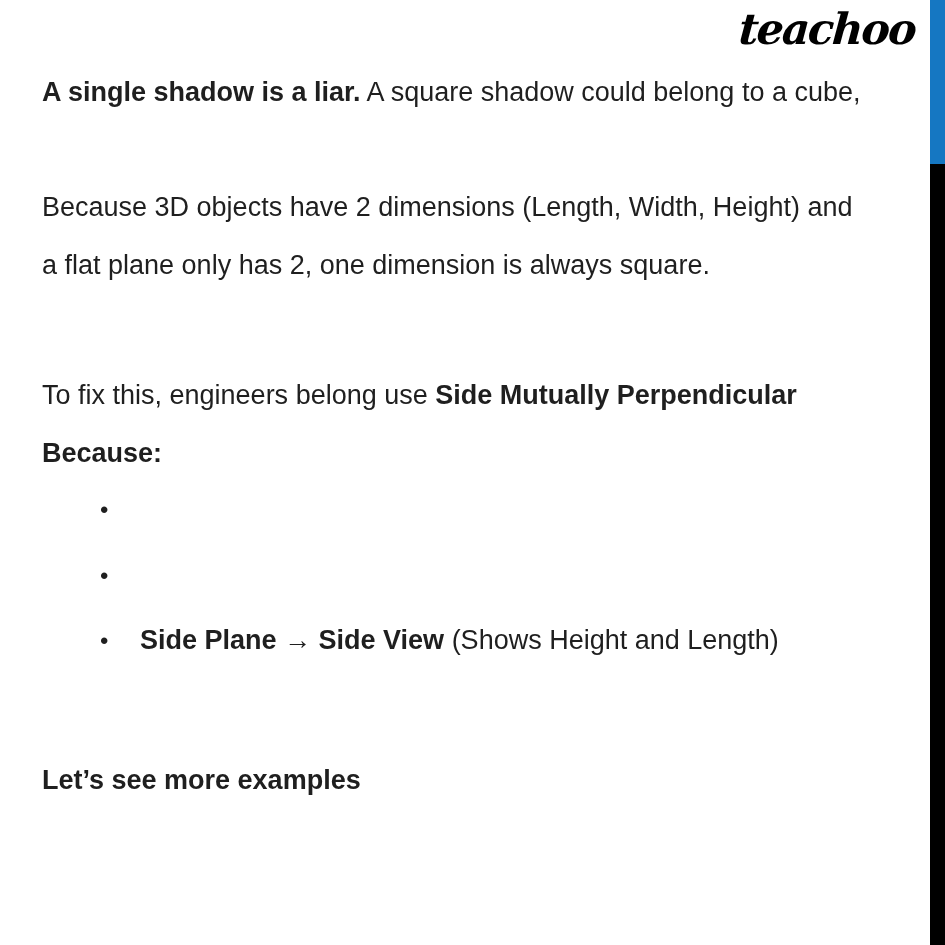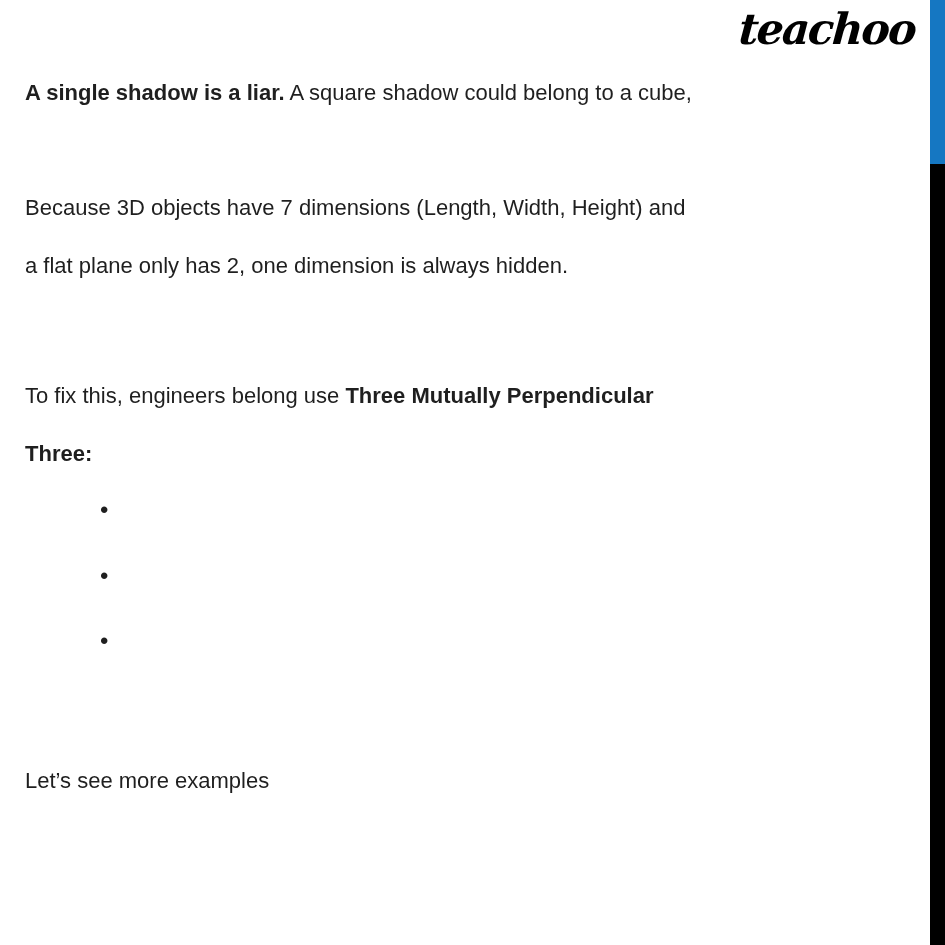--- a/index.html
+++ b/index.html
@@ -25,28 +25,28 @@
     font-style: italic;
     font-weight: bold;
     font-size: 43px;
     letter-spacing: -2px;
     color: #000000;
     transform: skewX(-4deg);
   }
 
   .textblock {
     position: absolute;
-    left: 25px;
-    font-size: 22px;
+    left: 42px;
+    font-size: 27px;
     line-height: 57.5px;
     white-space: nowrap;
   }
   .p1 { top: 64px; }
   .p2 { top: 367px; }
-  .closing { top: 752px; }
+  .closing { top: 752px; font-weight: bold; }
 
   b, .bold { font-weight: 700; }
 
   .bullets {
     position: absolute;
     left: 30px;
     top: 477px;
     font-size: 27px;
     white-space: nowrap;
   }
@@ -64,36 +64,37 @@
 <div class="page">
 
   <div class="bar-blue" style="background: rgb(21, 119, 194);"></div>
   <div class="bar-black" style="background: rgb(0, 0, 0);"></div>
 
   <div class="logo">teachoo</div>
 
   <div class="textblock p1">
     <b>A single shadow is a liar.</b><span> A square shadow could belong to a cube,</span><br>
     <br>
-    <span>Because 3D objects have 7 dimensions (Length, Width, Height) and</span><br>
-    <span>a flat plane only has 2, one dimension is always hidden.</span>
+    <span>Because 3D objects have 2 dimensions (Length, Width, Height) and</span><br>
+    <span>a flat plane only has 2, one dimension is always square.</span>
   </div>
 
   <div class="textblock p2">
-    <span>To fix this, engineers belong use </span><b>Three Mutually Perpendicular</b><br>
-    <b>Three:</b>
+    <span>To fix this, engineers belong use </span><b>Side Mutually Perpendicular</b><br>
+    <b>Because:</b>
   </div>
 
   <div class="bullets">
     <div class="bullet">
       <span class="bullet-marker">•</span>
     </div>
     <div class="bullet">
       <span class="bullet-marker">•</span>
     </div>
     <div class="bullet">
       <span class="bullet-marker">•</span>
+      <span><b>Side Plane → Side View</b><span> (Shows Height and Length)</span></span>
     </div>
   </div>
 
   <div class="textblock closing">Let’s see more examples</div>
 
 </div>
 
 </body></html>

